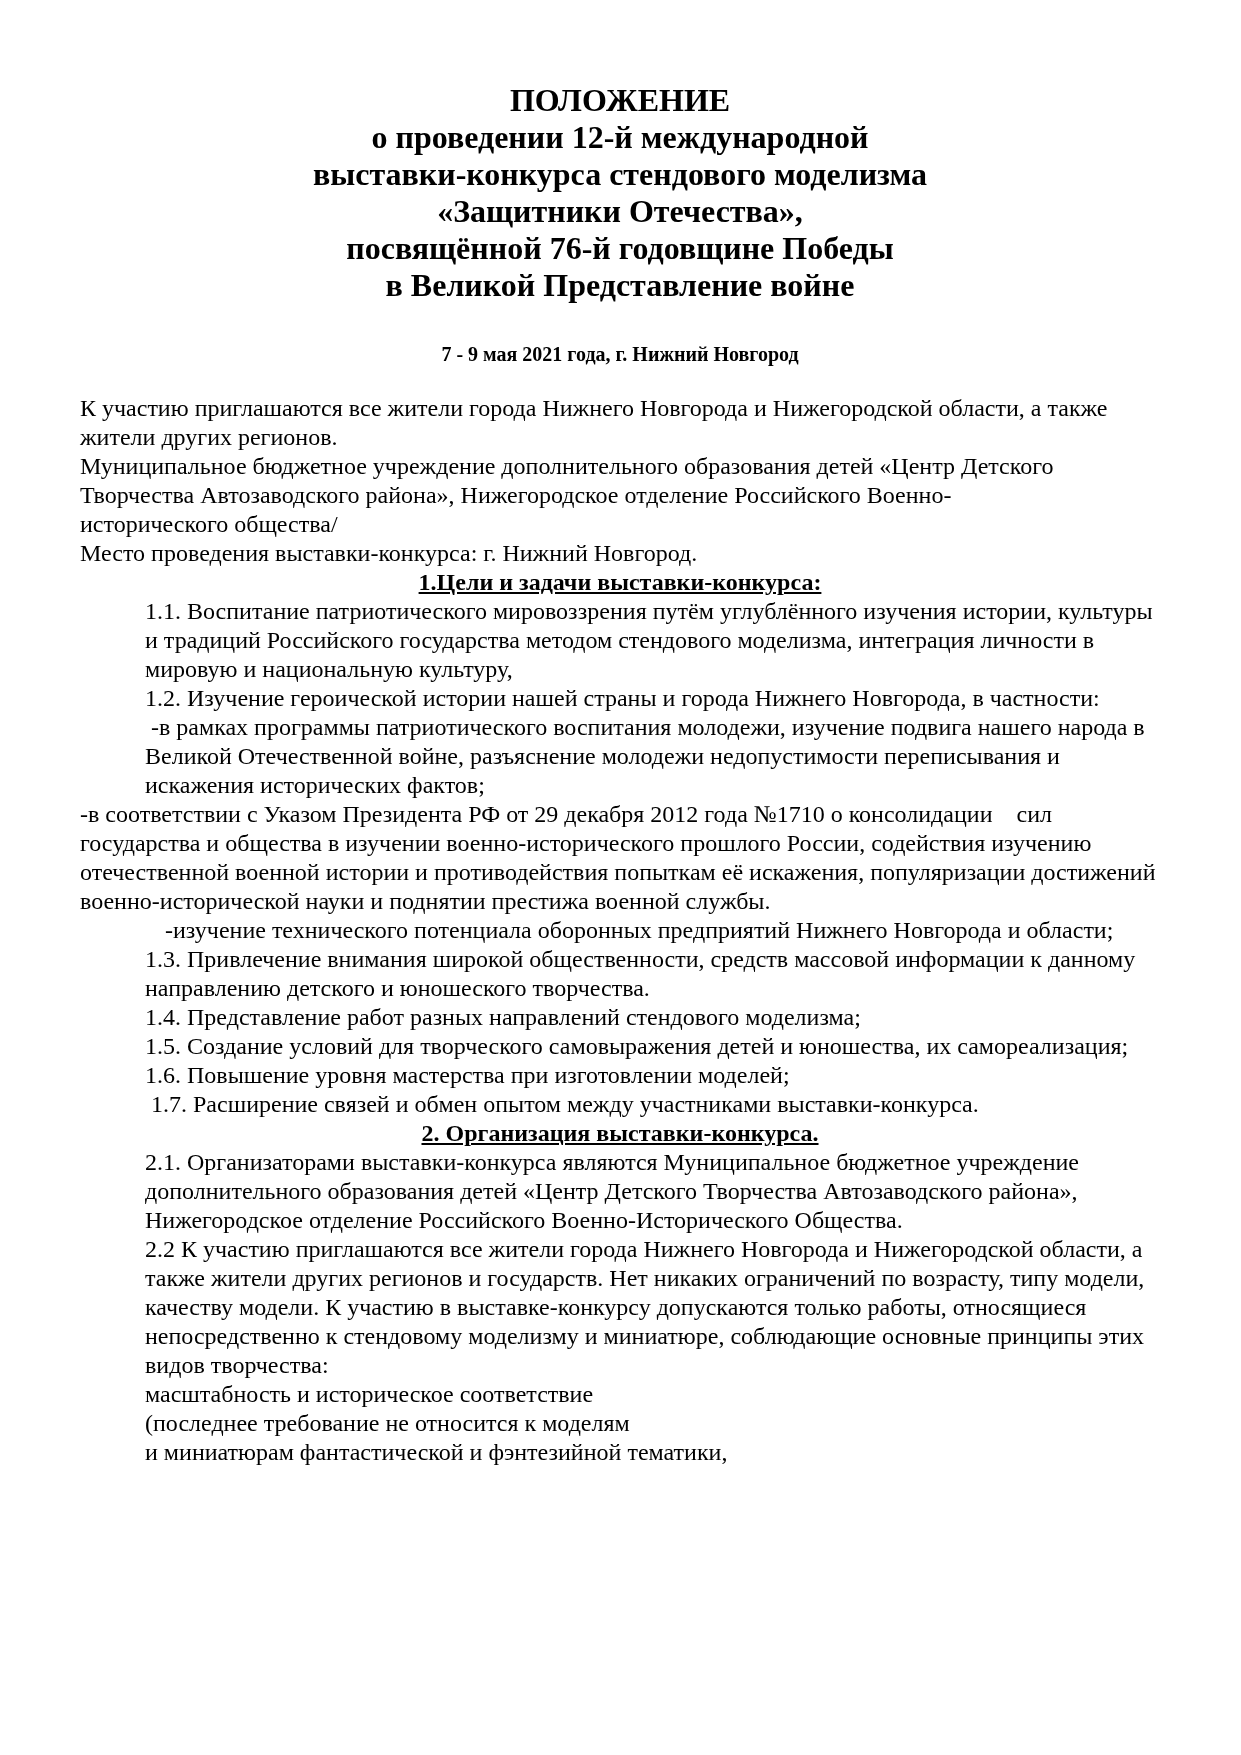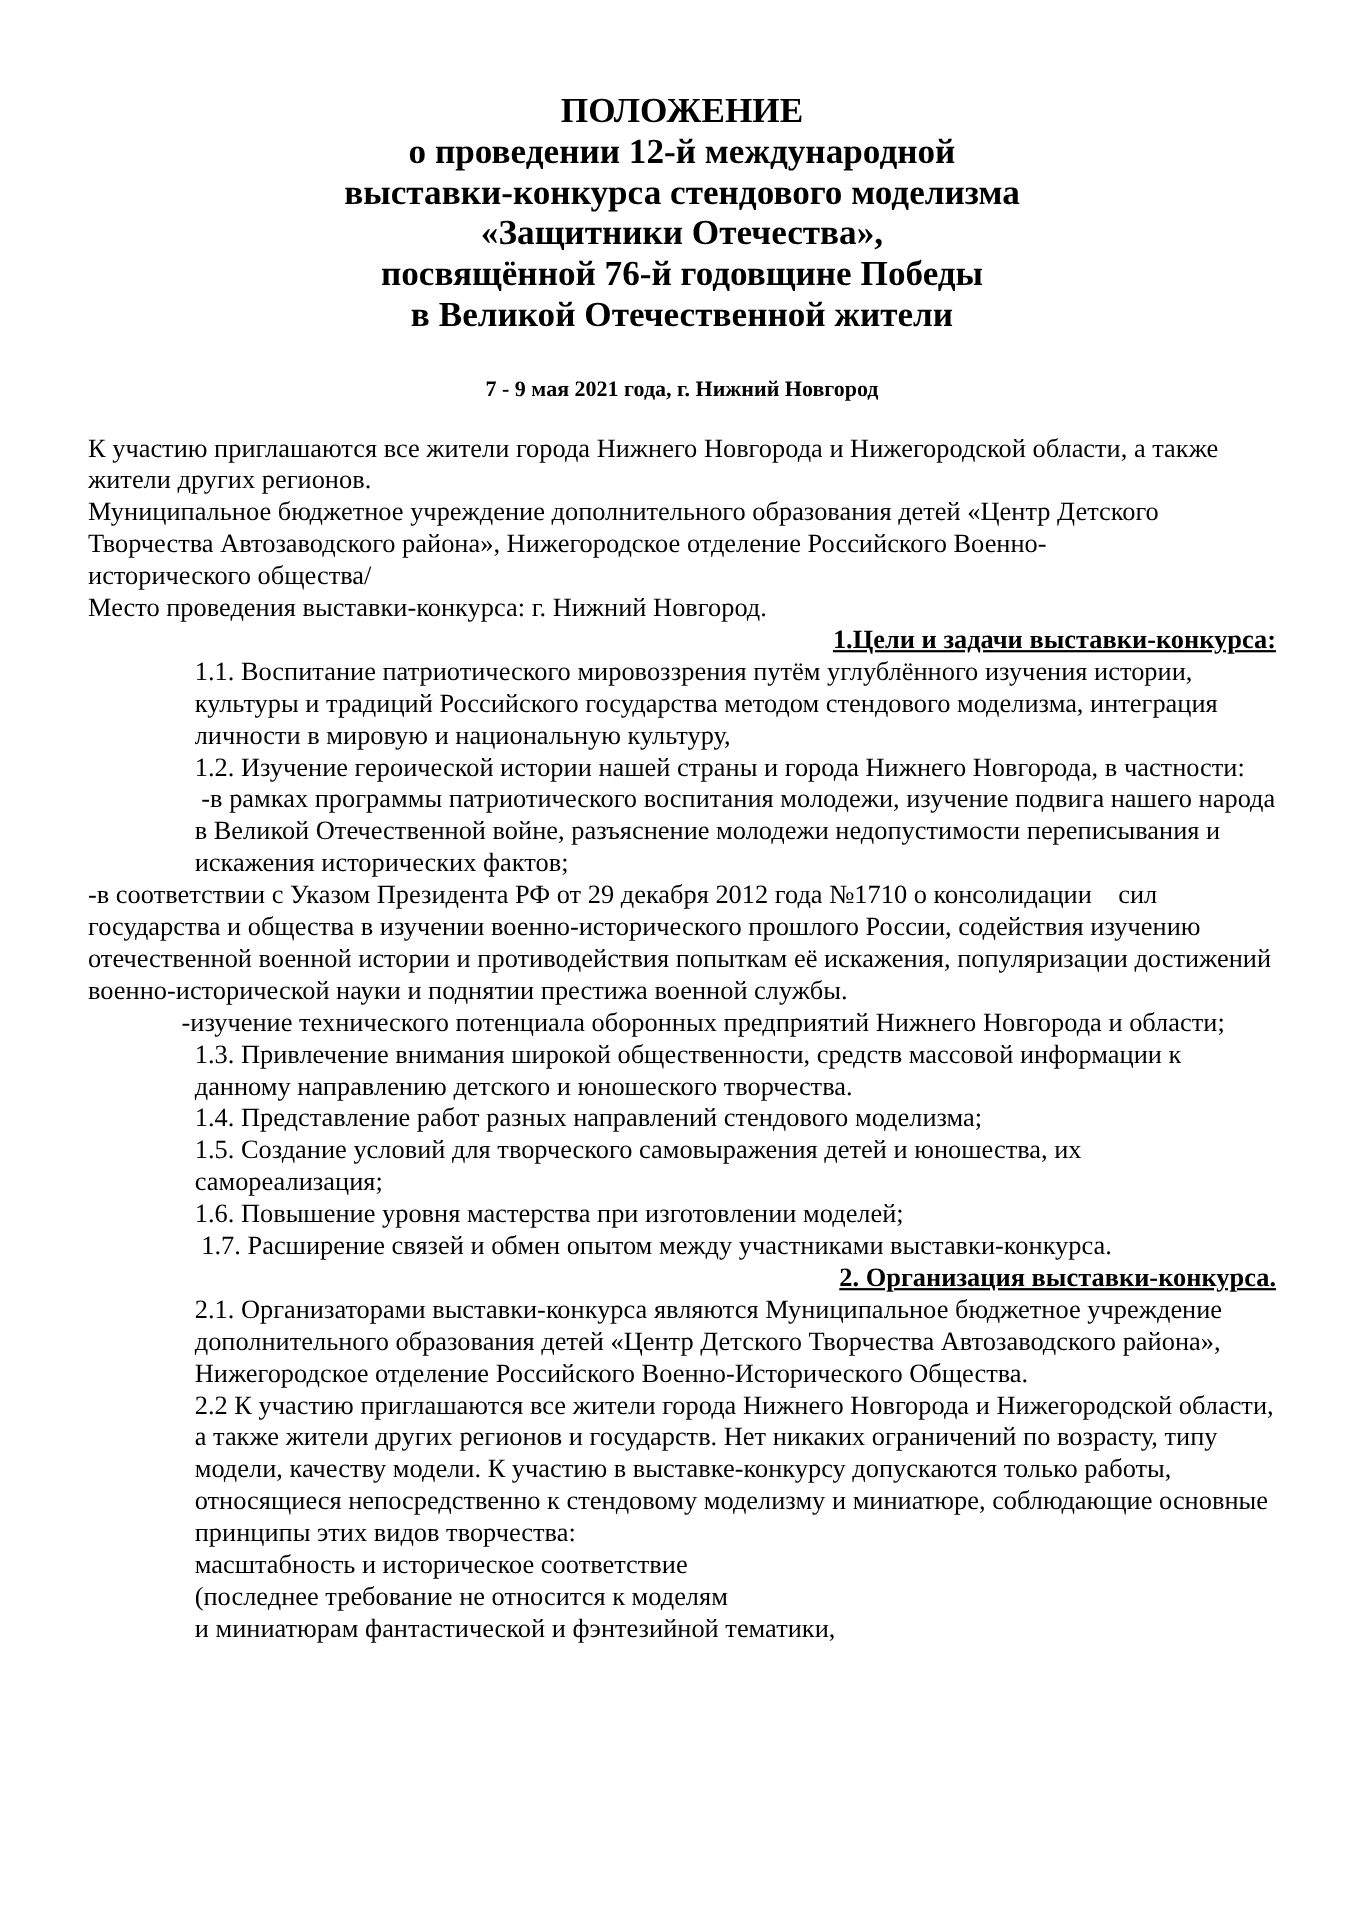--- a/index.html
+++ b/index.html
@@ -34,40 +34,40 @@
   }
   .body {
     margin-top: 25px;
     font-size: 24px;
     line-height: 29px;
   }
   .para {
     margin: 0;
     white-space: pre-wrap;
   }
-  .ind1 { margin-left: 97px; }
+  .ind1 { margin-left: 65px; }
   .ind2 { margin-left: 85px; }
   .heading {
     font-weight: bold;
     text-decoration: underline;
-    text-align: right;
+    text-align: center;
   }
 </style>
 </head>
 <body>
 
 <div class="page">
 
   <div class="title">
     <div>ПОЛОЖЕНИЕ</div>
     <div>о проведении 12-й международной</div>
     <div>выставки-конкурса стендового моделизма</div>
     <div>«Защитники Отечества»,</div>
     <div>посвящённой 76-й годовщине Победы</div>
-    <div>в Великой Отечественной жители</div>
+    <div>в Великой Представление войне</div>
   </div>
 
   <div class="date">7 - 9 мая 2021 года, г. Нижний Новгород</div>
 
   <div class="body">
     <div class="para">К участию приглашаются все жители города Нижнего Новгорода и Нижегородской области, а также жители других регионов.</div>
     <div class="para">Муниципальное бюджетное учреждение дополнительного образования детей «Центр Детского Творчества Автозаводского района», Нижегородское отделение Российского Военно-
 исторического общества/</div>
     <div class="para">Место проведения выставки-конкурса: г. Нижний Новгород.</div>
 

